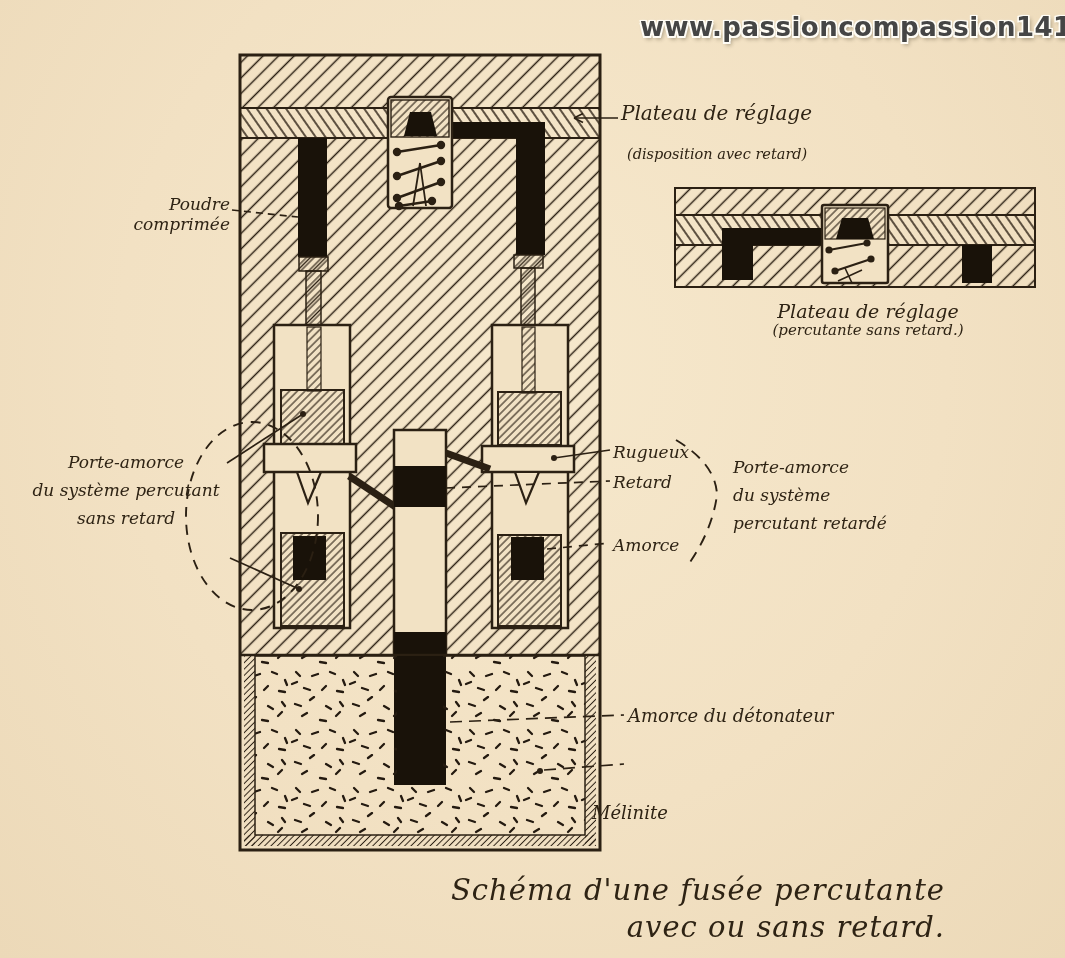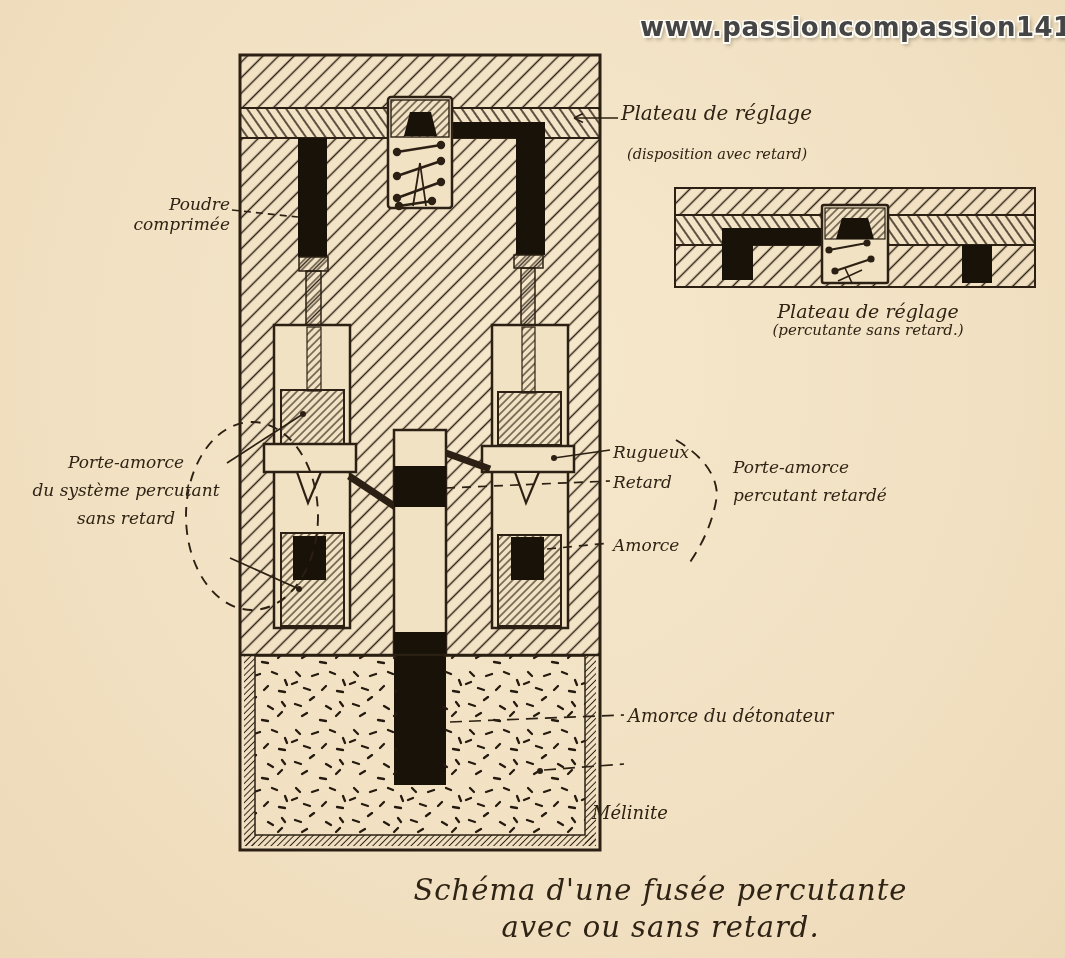--- a/index.html
+++ b/index.html
@@ -17,21 +17,21 @@
   .lbl .sub{display:block;}
   .watermark{
     position:absolute;left:640px;top:12px;width:420px;text-align:center;
     font-family:"DejaVu Sans", sans-serif;font-weight:bold;font-style:normal;
     font-size:26px;letter-spacing:0.5px;color:#454545;
     text-shadow:-1.5px -1.5px 0 #fffdf6, 1.5px -1.5px 0 #fffdf6,
                 -1.5px 1.5px 0 #fffdf6, 1.5px 1.5px 0 #fffdf6,
                 0 0 3px #ffffff, 2px 3px 4px rgba(40,30,10,.45);
   }
   .caption{
-    position:absolute;left:388px;top:872px;width:545px;text-align:center;
+    position:absolute;left:400px;top:872px;width:545px;text-align:right;
     font-size:29px;letter-spacing:1px;color:#2e2314;font-style:italic;line-height:1.28;
   }
   .small-cap{position:absolute;left:728px;top:300px;width:280px;text-align:center;font-size:19px;}
   .small-cap .sub{font-size:15px;}
   .pl-avec{left:621px;top:102px;font-size:20px;}
   .pl-avec .sub{font-size:14.5px;padding-left:6px;margin-top:20px;}
   .poudre{left:98px;top:194px;width:132px;text-align:right;font-size:17px;}
   .porte-sans{left:22px;top:448px;width:208px;text-align:center;font-size:17px;line-height:1.65;}
   .tag{font-size:17px;}
   .porte-ret{left:733px;top:453px;font-size:17px;line-height:1.65;}
@@ -223,20 +223,21 @@
     <span class="sub">du système percutant</span>
     <span class="sub">sans retard</span>
   </div>
 
   <div class="lbl tag" style="left:613px;top:442px;">Rugueux</div>
   <div class="lbl tag" style="left:613px;top:472px;">Retard</div>
   <div class="lbl tag" style="left:613px;top:535px;">Amorce</div>
 
   <div class="lbl porte-ret">
     <span>Porte-amorce</span>
+    <span class="sub">du système</span>
     <span class="sub">percutant retardé</span>
   </div>
 
   <div class="lbl det">Amorce du détonateur</div>
   <div class="lbl mel">Mélinite</div>
 
   <div class="lbl small-cap">
     <span>Plateau de réglage</span>
     <span class="sub">(percutante sans retard.)</span>
   </div>

